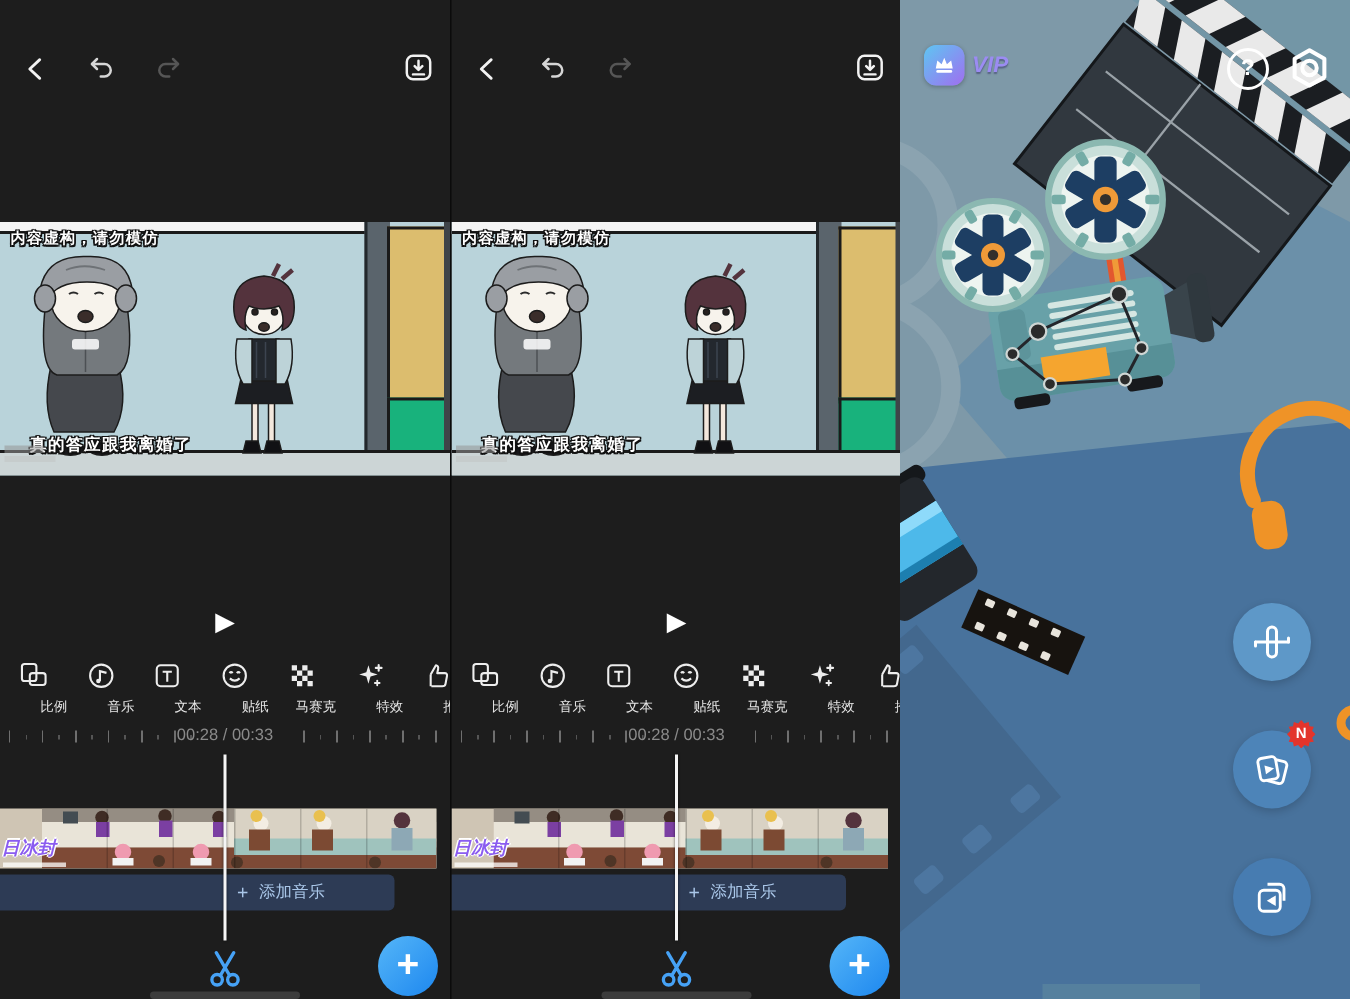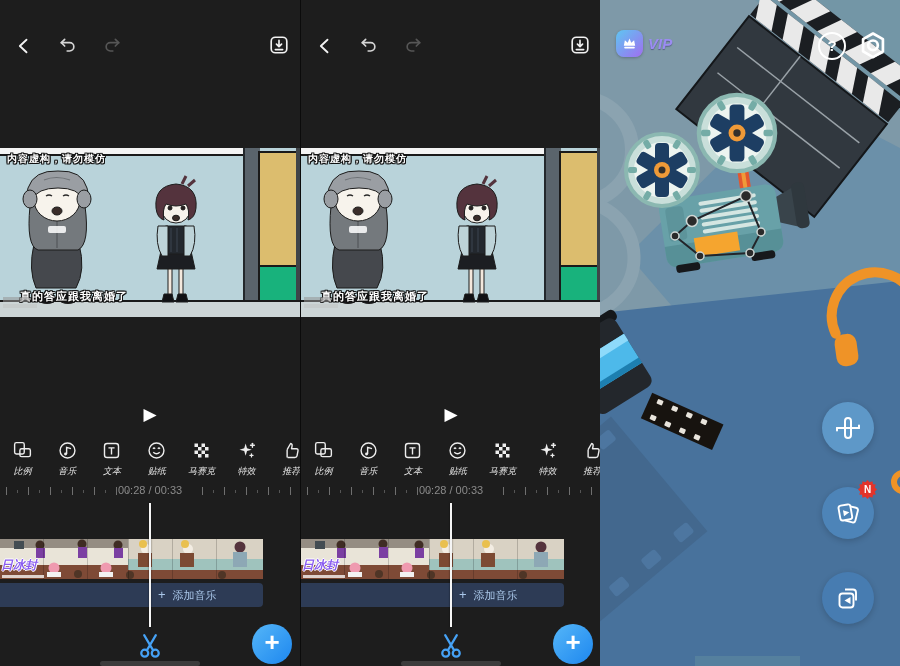--- a/index.html
+++ b/index.html
@@ -29,35 +29,35 @@
   .pv-subtitle{position:absolute;left:20px;top:141px;width:260px;text-align:left;font-size:11px;letter-spacing:1px;}
   .pv-wm{position:absolute;left:3px;top:149px;}
   .pv-wm .b1{width:26px;height:5px;background:rgba(150,150,150,.55);margin-bottom:2px;}
   .pv-wm .b2{width:34px;height:4px;background:rgba(190,190,190,.4);}
 
   
   .playbtn{position:absolute;top:404px;left:0;width:300px;text-align:center;color:#fff;font-size:17px;line-height:22px;cursor:pointer;}
 
   
   .toolbar{position:absolute;top:440px;left:0;width:314px;display:flex;}
-  .tool{flex:0 0 44.8px;text-align:center;cursor:pointer;font-style:italic;}
+  .tool{flex:0 0 44.8px;text-align:right;cursor:pointer;}
   .tool svg{display:block;margin:0 auto;width:21px;height:21px;}
   .tool .lbl{display:block;margin-top:4px;font-size:9px;color:#e6e6e6;white-space:nowrap;}
 
   
   .timetext{position:absolute;top:484px;left:0;width:300px;text-align:center;color:#8a8a8a;font-size:11px;}
   .ticks{position:absolute;top:486px;height:10px;background-repeat:no-repeat;
     background-image:repeating-linear-gradient(90deg,#6f6f6f 0 1px,transparent 1px 22px),
                      repeating-linear-gradient(90deg,#555 0 1px,transparent 1px 22px);
     background-position:0 1px,11px 4px;background-size:100% 8px,100% 3px;}
   .ticks.l{left:6px;width:122px;} .ticks.r{left:202px;width:92px;}
 
   
   .playhead{position:absolute;left:149px;top:503px;width:2px;height:124px;background:#f5f5f5;z-index:6;box-shadow:0 0 2px rgba(0,0,0,.6);}
-  .thumbs{position:absolute;top:539px;left:0;width:263px;height:40px;overflow:hidden;background:#cfc5b4;}
+  .thumbs{position:absolute;top:539px;left:0;width:263px;height:40px;overflow:hidden;background:#cfc5b4;padding-left:28px;}
   .clip-title{position:absolute;left:1px;bottom:5px;font-size:12px;font-weight:bold;font-style:italic;color:#8a5cf0;
      text-shadow:-1px 0 #fff,1px 0 #fff,0 -1px #fff,0 1px #fff;z-index:2;}
   .clip-sub{position:absolute;left:2px;bottom:1px;width:42px;height:3px;background:rgba(255,255,255,.75);z-index:2;}
   .musicbar{position:absolute;top:583px;left:0;width:263px;height:24px;background:#2d3b55;border-radius:0 4px 4px 0;
      color:#a9c6e8;font-size:11px;line-height:24px;cursor:pointer;}
   .musicbar .inner{padding-left:158px;display:flex;gap:7px;align-items:center;}
   .musicbar .plus{font-size:13px;}
 
   
   .cutbtn{position:absolute;top:631px;left:136px;width:28px;height:28px;cursor:pointer;}

